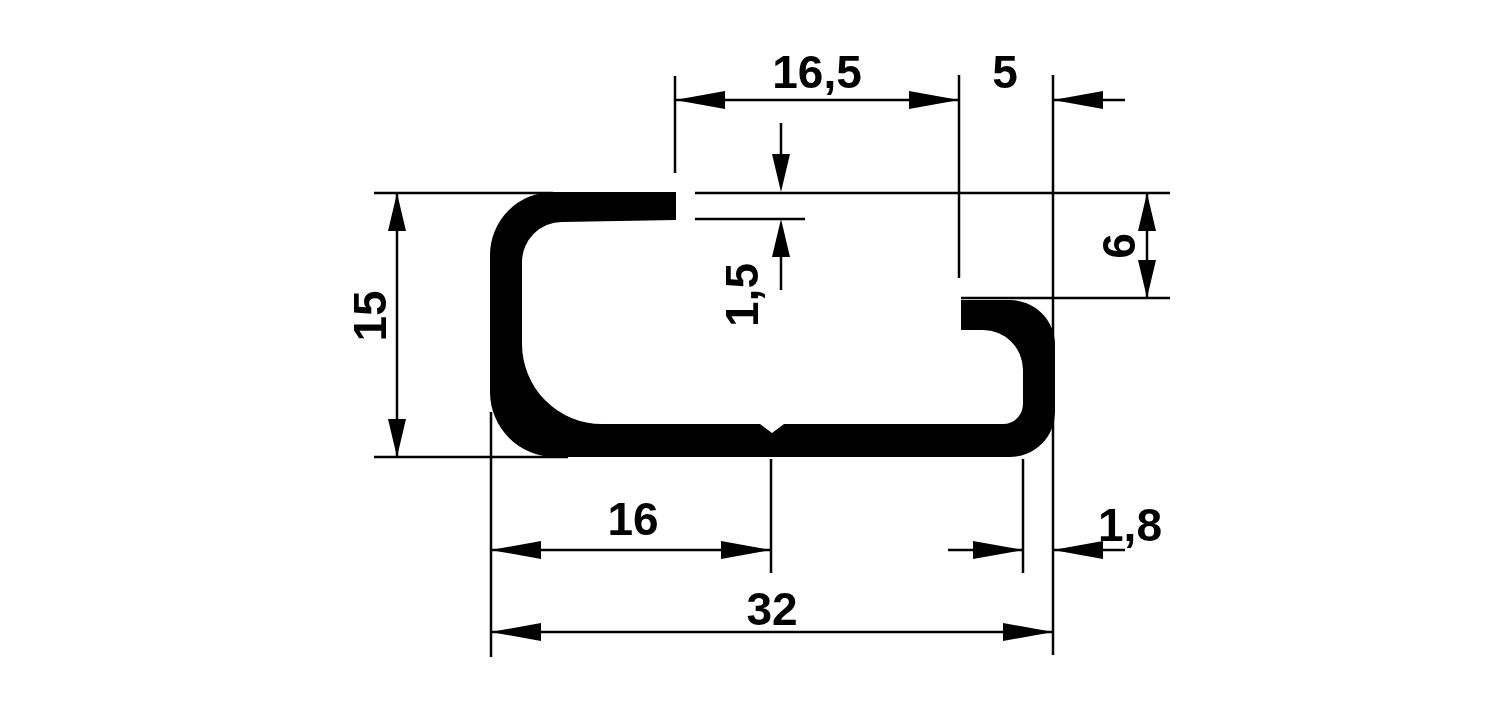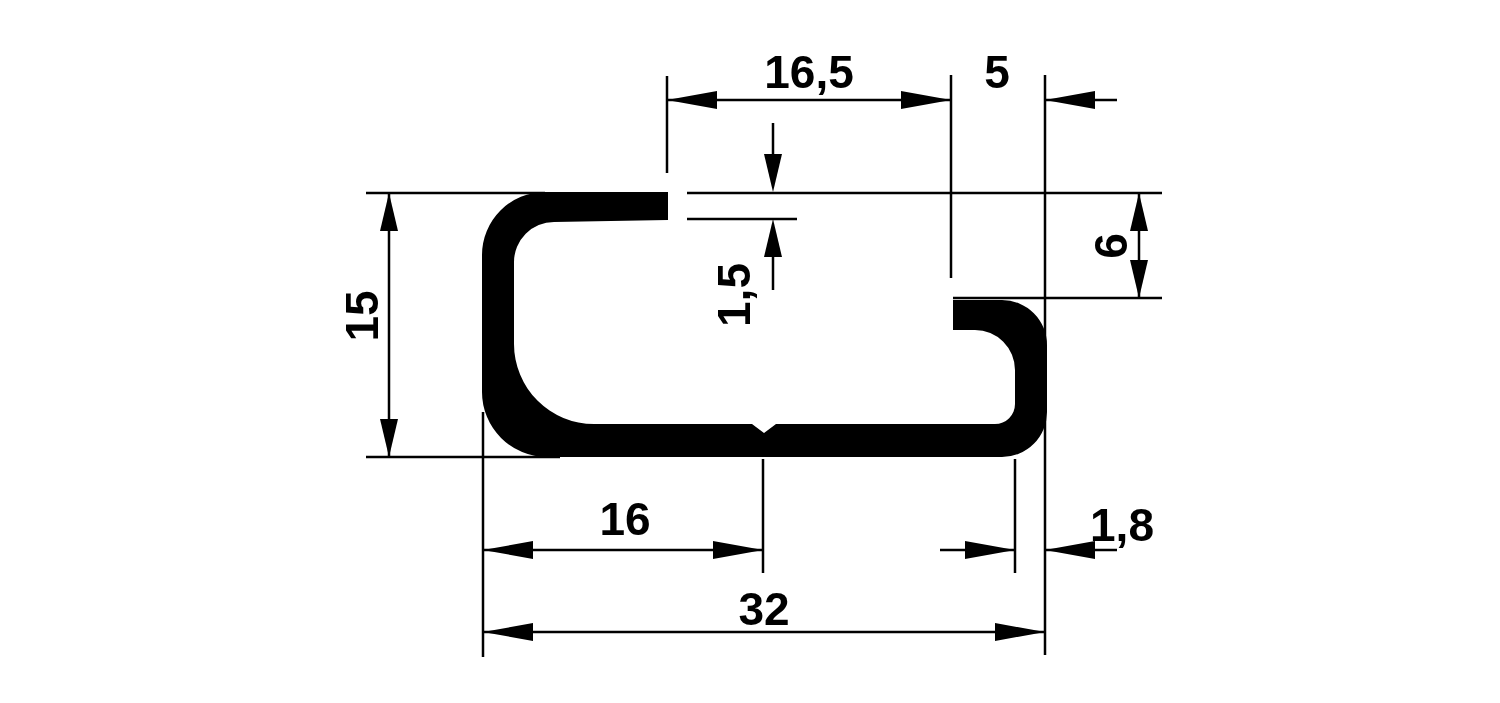--- a/index.html
+++ b/index.html
@@ -1,17 +1,17 @@
 <!DOCTYPE html>
 <html style="--ink: #000000; --bg: #ffffff;"><head>
 <meta charset="utf-8">
 <style>
   :root { --ink:#000000; --bg:#ffffff; }
   html,body{margin:0;padding:0;background:var(--bg);}
-  .stage{position:relative;width:1380px;height:703px;background:var(--bg);overflow:hidden;}
+  .stage{position:relative;width:1380px;height:703px;background:var(--bg);overflow:hidden;padding-left:8px;}
   svg{display:block;}
   .thin{stroke:var(--ink);stroke-width:2.5;fill:none;}
   .arrow{fill:var(--ink);stroke:none;}
   .shape{fill:var(--ink);stroke:none;}
   .dimtext{
     font-family:"Liberation Sans","DejaVu Sans",sans-serif;
     font-weight:bold;
     font-size:46px;
     fill:var(--ink);
     text-anchor:middle;

